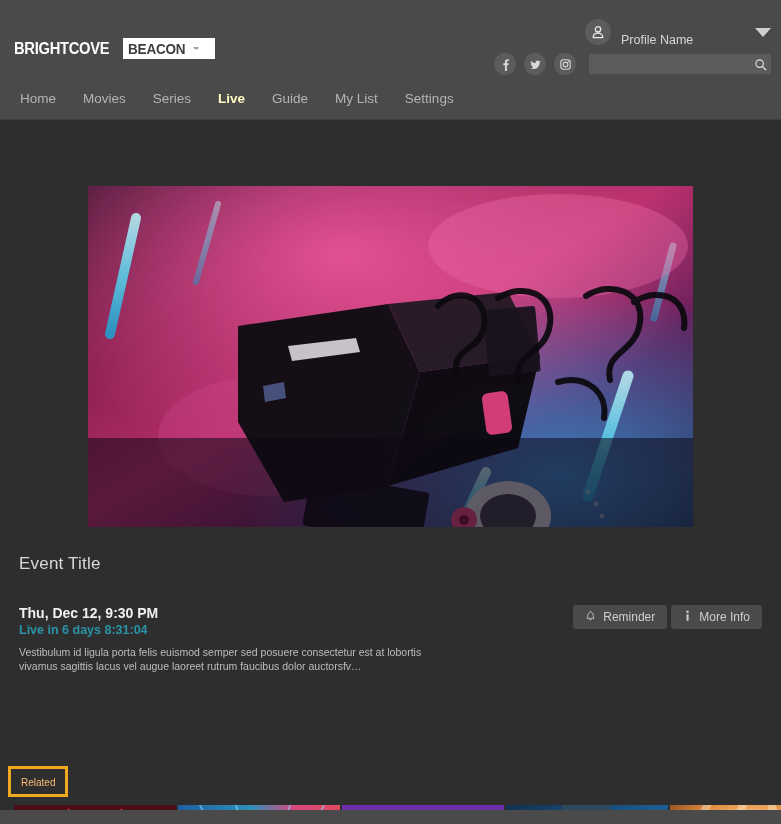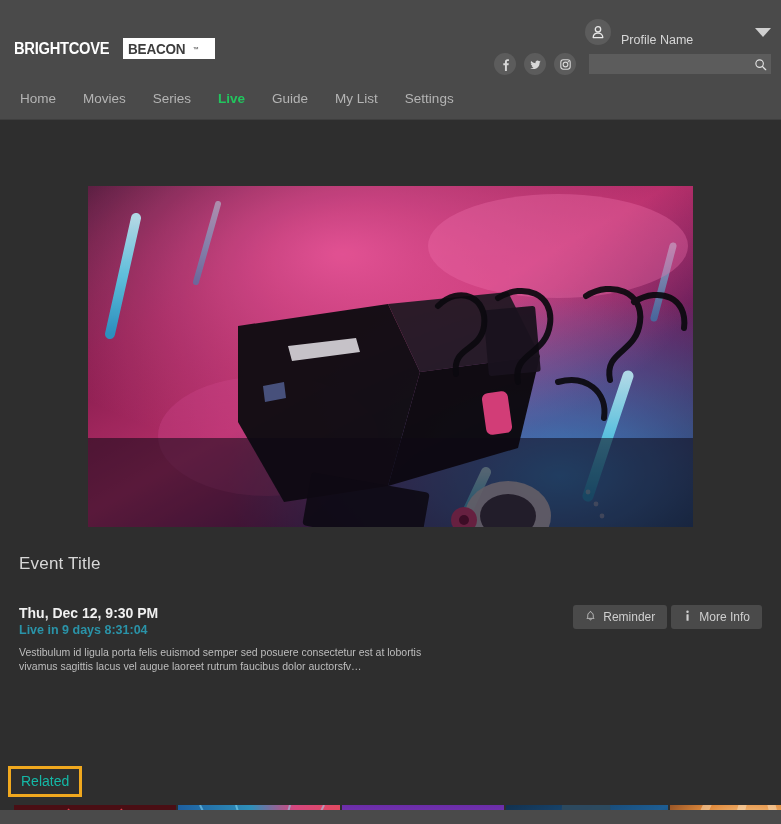--- a/index.html
+++ b/index.html
@@ -151,21 +151,21 @@
     border-bottom: 1px solid #3f3f3f;
   }
   .nav-item {
     color: #b4b4b4;
     font-size: 13.5px;
     white-space: nowrap;
     cursor: pointer;
     text-align: right;
   }
   .nav-item.active {
-    color: #22c55e;
+    color: #fef9c3;
     font-weight: bold;
   }
 
   
   .main {
     position: relative;
     width: 781px;
     height: 704px;
     background: #2e2e2e;
   }
@@ -246,22 +246,22 @@
     position: absolute;
     left: 8px;
     top: 646px;
   }
   .related-highlight {
     border: 3px solid #f0a81e;
     padding: 3px 10px 4px 10px;
     display: inline-block;
   }
   .related-label {
-    color: #14b8a6;
-    font-size: 14px;
+    color: #fdba74;
+    font-size: 10px;
   }
 
   
   .thumb-row {
     position: absolute;
     left: 14px;
     top: 685px;
     display: flex;
     gap: 1px;
     width: 790px;
@@ -440,21 +440,21 @@
         <circle cx="514" cy="330" r="2.4"></circle>
       </g>
 
       <rect x="0" y="252" width="605" height="89" fill="#0e0a16" opacity="0.55"></rect>
       <rect x="0" y="0" width="605" height="341" fill="#000" opacity="0.06"></rect>
     </svg>
   </div>
 
   <div class="event-title">Event Title</div>
   <div class="event-date">Thu, Dec 12, 9:30 PM</div>
-  <div class="event-countdown">Live in 9 days 8:31:04</div>
+  <div class="event-countdown">Live in 6 days 8:31:04</div>
   <div class="event-desc">Vestibulum id ligula porta felis euismod semper sed posuere consectetur est at lobortis vivamus sagittis lacus vel augue laoreet rutrum faucibus dolor auctorsfv…</div>
 
   <div class="actions">
     <button class="action-btn">
       <span>
         <svg width="11" height="12" viewBox="0 0 16 16">
           <path d="M8 1.4a1 1 0 0 1 1 1v.5a4 4 0 0 1 3 3.85v3.1l1.2 1.6H2.8L4 9.85v-3.1a4 4 0 0 1 3-3.85v-.5a1 1 0 0 1 1-1z" fill="none" stroke="#cfcfcf" stroke-width="1.15" stroke-linejoin="round"></path>
           <path d="M6.5 12.6a1.6 1.6 0 0 0 3 0" fill="none" stroke="#cfcfcf" stroke-width="1.15" stroke-linecap="round"></path>
         </svg>
       </span>

